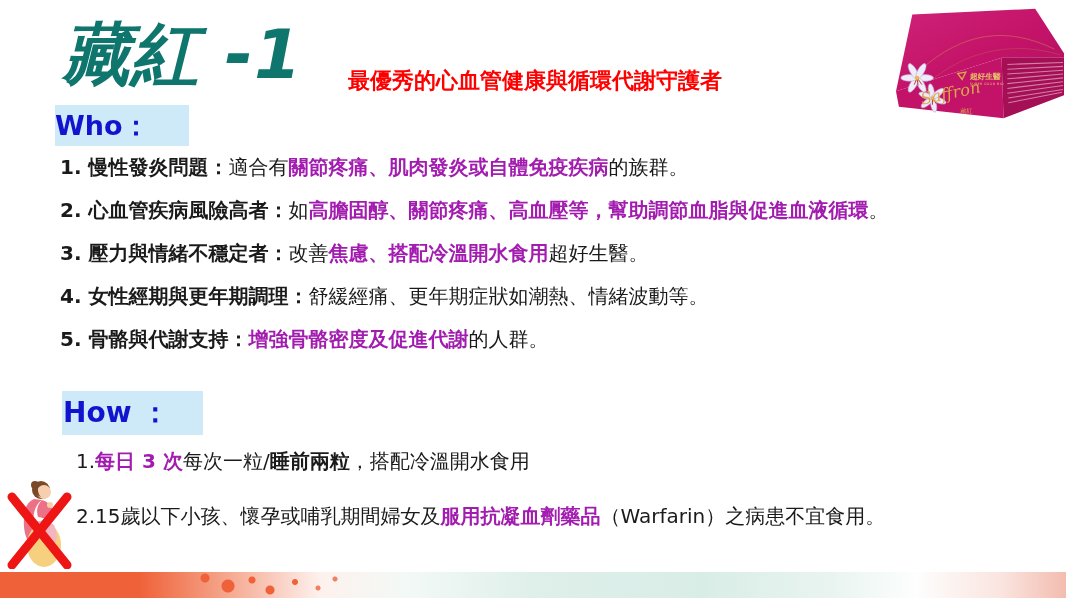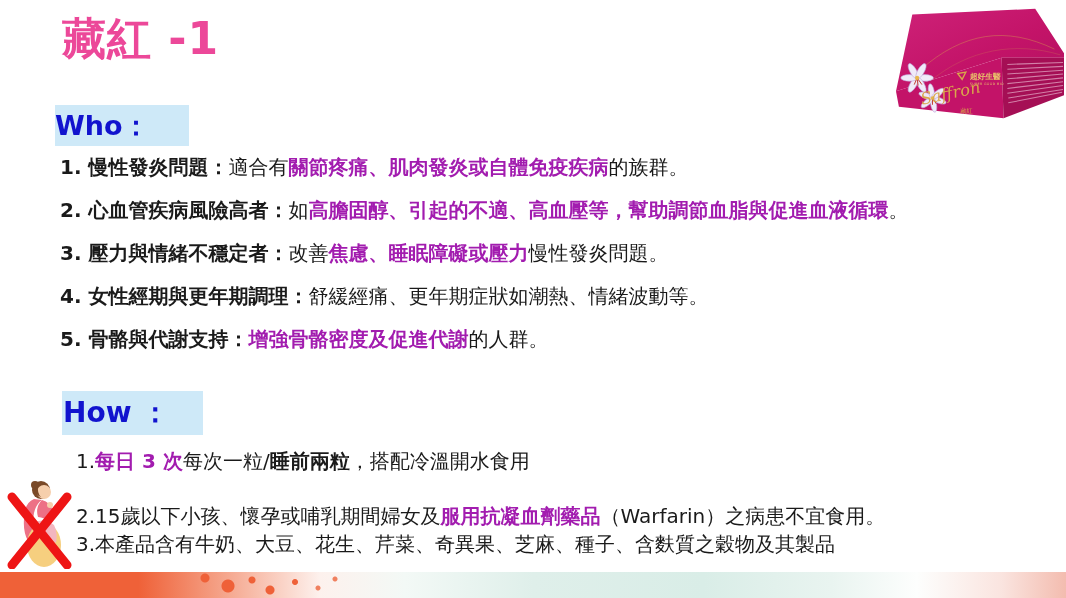--- a/index.html
+++ b/index.html
@@ -3,22 +3,23 @@
 <meta charset="utf-8">
 <style>
   * { margin:0; padding:0; box-sizing:border-box; }
   body { background:#888; font-family:"DejaVu Sans","Liberation Sans",sans-serif; }
   .slide {
     position:relative; width:1066px; height:598px; background:#ffffff;
     overflow:hidden; margin:0 auto;
   }
   .title {
     position:absolute; left:62px; top:10px;
-    font-size:44px; font-weight:bold; color:#ec4899; letter-spacing:1px;
+    font-size:68px; font-weight:bold; color:#0f766e; letter-spacing:1px;
     white-space:nowrap;
+    font-style:italic;
   }
   .subtitle {
     position:absolute; left:348px; top:66px;
     font-size:22px; font-weight:bold; color:#FF0000; white-space:nowrap;
   }
   .product-box { position:absolute; left:872px; top:2px; width:192px; height:122px; }
   .sec-head {
     position:absolute; background:#CEE9F8;
     display:flex; align-items:center;
     color:#1113CE; font-weight:bold;
@@ -55,20 +56,21 @@
         #FDFEFD 86%, #FAE4DF 94%, #F3BCAF 100%);
   }
 </style>
 </head>
 <body>
 
 <div class="slide">
 
   <h1 class="title">藏紅 -1</h1>
 
+  <div class="subtitle">最優秀的心血管健康與循環代謝守護者</div>
 
   <div class="product-box">
     <svg viewBox="0 0 200 125" width="192" height="122">
       <defs>
         <linearGradient id="lidg" x1="0" y1="0" x2="1" y2="1">
           <stop offset="0" stop-color="#CE2278"></stop>
           <stop offset="0.55" stop-color="#C31368"></stop>
           <stop offset="1" stop-color="#B01260"></stop>
         </linearGradient>
       </defs>
@@ -137,47 +139,46 @@
   <div class="who-list">
     <div class="who-item">
         <span class="seg-bold">1. 慢性發炎問題：</span>
         <span class="seg-normal">適合有</span>
         <span class="seg-red">關節疼痛、肌肉發炎或自體免疫疾病</span>
         <span class="seg-normal">的族群。</span>
       </div>
     <div class="who-item">
         <span class="seg-bold">2. 心血管疾病風險高者：</span>
         <span class="seg-normal">如</span>
-        <span class="seg-red">高膽固醇、引起的不適、高血壓等，幫助調節血脂與促進血液循環</span>
+        <span class="seg-red">高膽固醇、關節疼痛、高血壓等，幫助調節血脂與促進血液循環</span>
         <span class="seg-normal">。</span>
       </div>
     <div class="who-item">
         <span class="seg-bold">3. 壓力與情緒不穩定者：</span>
         <span class="seg-normal">改善</span>
-        <span class="seg-red">焦慮、睡眠障礙或壓力</span>
-        <span class="seg-normal">慢性發炎問題。</span>
+        <span class="seg-red">焦慮、搭配冷溫開水食用</span>
+        <span class="seg-normal">超好生醫。</span>
       </div>
     <div class="who-item">
         <span class="seg-bold">4. 女性經期與更年期調理：</span>
         <span class="seg-normal">舒緩經痛、更年期症狀如潮熱、情緒波動等。</span>
       </div>
     <div class="who-item">
         <span class="seg-bold">5. 骨骼與代謝支持：</span>
         <span class="seg-red">增強骨骼密度及促進代謝</span>
         <span class="seg-normal">的人群。</span>
       </div>
   </div>
 
   <div class="sec-head how-head">
     <span>How ：</span>
   </div>
 
   <div class="how-line how1"><span class="seg-normal">1.</span><span class="seg-red">每日 3 次</span><span class="seg-normal">每次一粒/</span><span class="seg-bold">睡前兩粒</span><span class="seg-normal">，搭配冷溫開水食用</span></div>
   <div class="how-line how2"><span class="seg-normal">2.15歲以下小孩、懷孕或哺乳期間婦女及</span><span class="seg-red">服用抗凝血劑藥品</span><span class="seg-normal">（Warfarin）之病患不宜食用。</span></div>
-  <div class="how-line how3"><span class="seg-normal">3.本產品含有牛奶、大豆、花生、芹菜、奇異果、芝麻、種子、含麩質之穀物及其製品</span></div>
 
   <div class="no-preg">
     <svg viewBox="0 0 72 92" width="72" height="92">
 
       <g>
         <circle cx="37" cy="13" r="9" fill="#7A4A28"></circle>
         <circle cx="31" cy="8" r="4" fill="#7A4A28"></circle>
         <circle cx="40" cy="15" r="7" fill="#F6CFAC"></circle>
         <path d="M34,9 Q33,16 37,20 Q31,18 31,11 Z" fill="#7A4A28"></path>
         <path d="M30,22 Q20,26 20,42 Q19,55 24,64 L33,68 Q27,50 30,36 Q32,27 38,23 Z" fill="#ED7186"></path>

